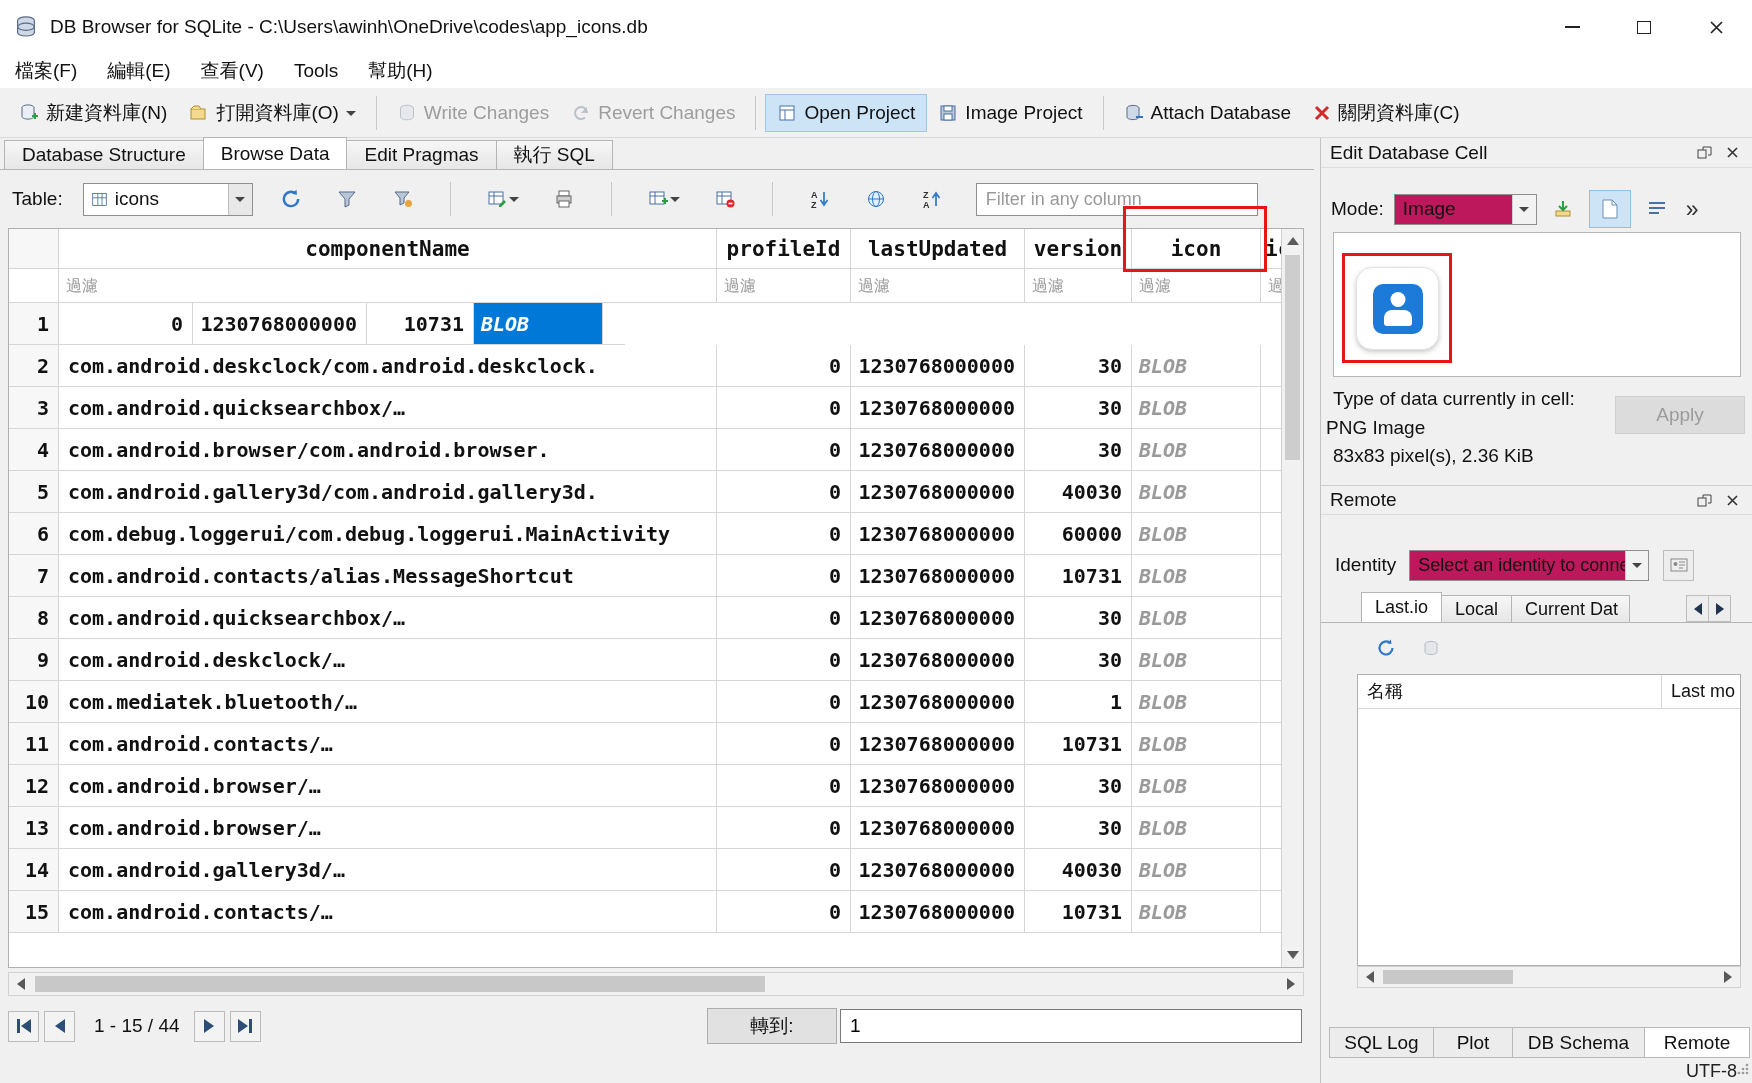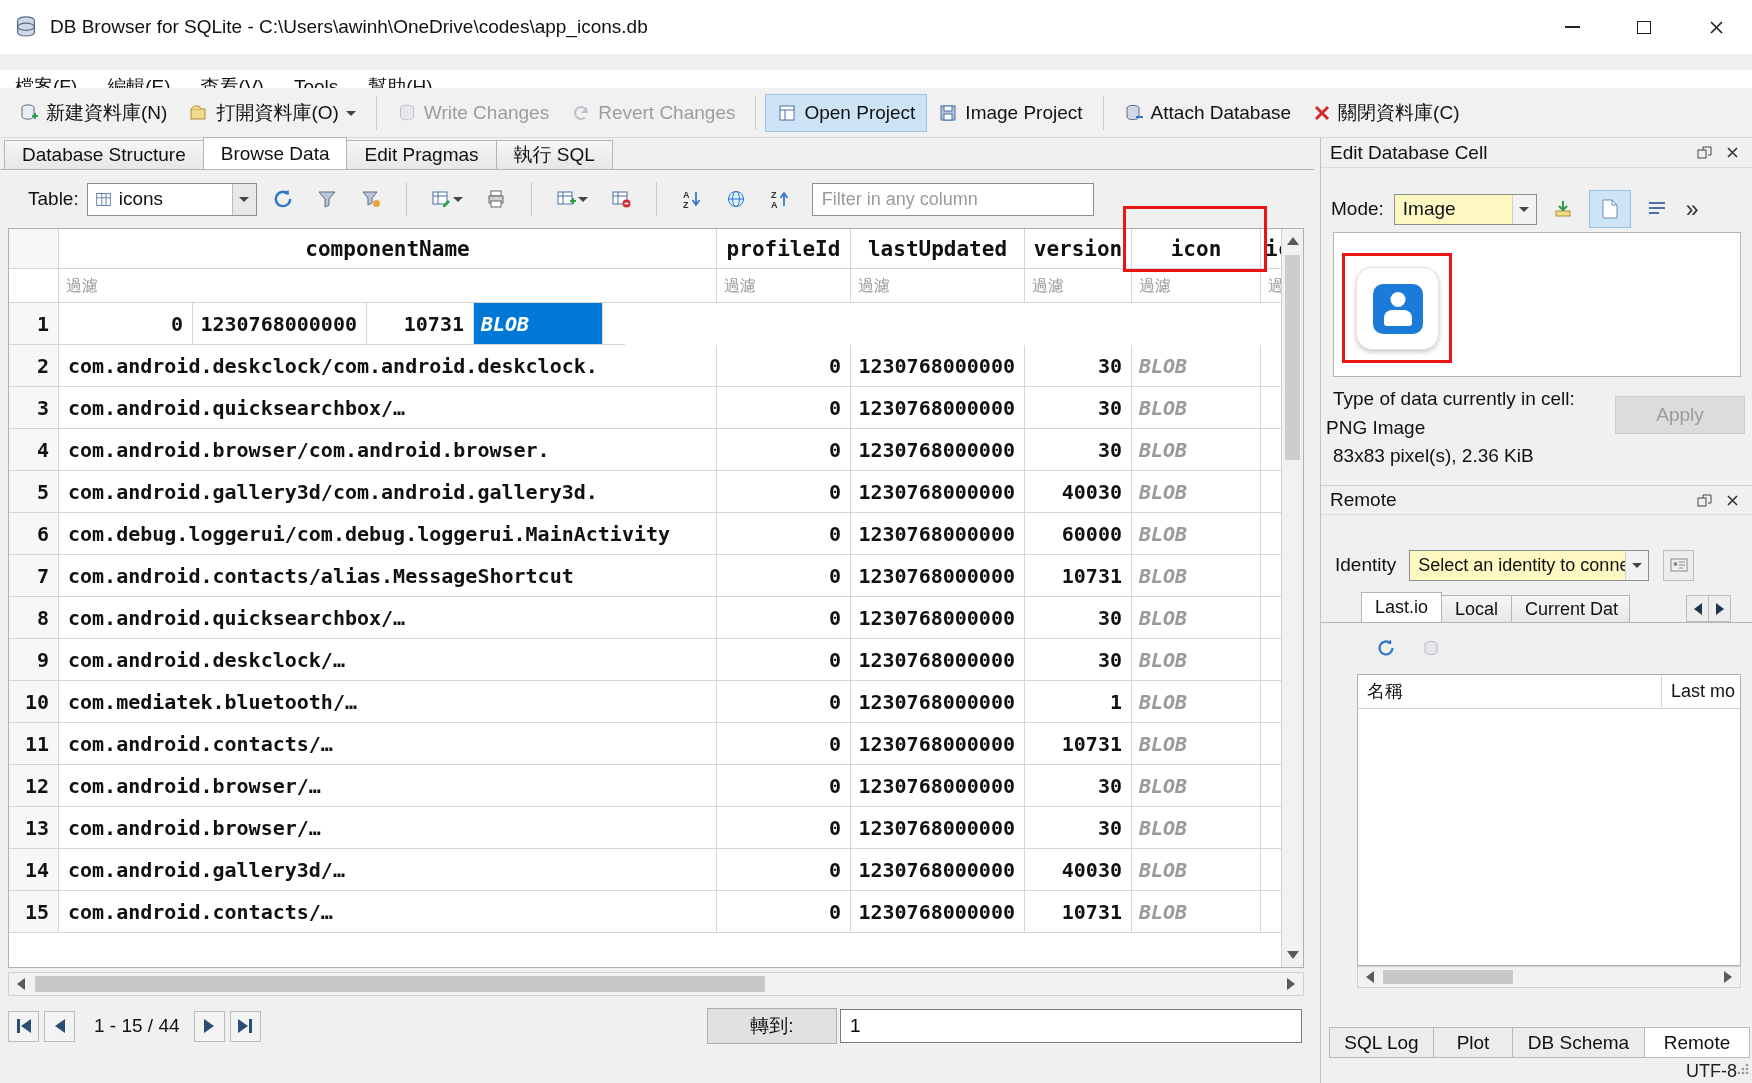--- a/index.html
+++ b/index.html
@@ -13,40 +13,40 @@
   
   .titlebar { position:absolute; left:0; top:0; width:1752px; height:54px; background:#fff; display:flex; align-items:center; }
   .titlebar .title { margin-left:12px; font-size:19px; }
   .app-icon { margin-left:14px; display:flex; }
   .win-controls { position:absolute; right:0; top:0; height:54px; display:flex; }
   .win-btn { width:72px; height:54px; display:flex; align-items:center; justify-content:center; }
   .glyph-min { width:15px; height:2px; background:#222; }
   .glyph-max { width:14px; height:13px; border:1.5px solid #222; }
 
   
-  .menubar { position:absolute; left:0; top:70px; width:1752px; height:34px; background:#fff; display:flex; align-items:center; }
+  .menubar { position:absolute; left:0; top:54px; width:1752px; height:34px; background:#fff; display:flex; align-items:center; }
   .menu-item { padding:0 15px; height:100%; display:flex; align-items:center; }
 
   
   .toolbar { position:absolute; left:0; top:88px; width:1752px; height:50px; background:#f1f1f1; border-bottom:1px solid #dadada; display:flex; align-items:center; padding:0 8px; }
   .tb-btn { display:flex; align-items:center; gap:7px; padding:7px 11px; white-space:nowrap; }
   .tb-btn.disabled { color:#9d9d9d; }
   .tb-btn.disabled svg { opacity:.45; }
   .tb-btn.highlight { background:#cde4f7; border:1px solid #9fc6e8; }
   .tb-sep { width:1px; height:34px; background:#c9c9c9; margin:0 9px; flex:none; }
   .caret-down { width:0; height:0; border:5px solid transparent; border-top-color:#444; margin-top:6px; }
   .svgicon { display:inline-flex; align-items:center; justify-content:center; }
 
   
   .tabrow { position:absolute; left:0; top:138px; width:1314px; height:32px; border-bottom:1px solid #b5b5b5; display:flex; align-items:flex-end; padding-left:4px; }
   .tab { height:29px; padding:0 17px; display:flex; align-items:center; font-size:19px; border:1px solid #b5b5b5; border-bottom:none; background:linear-gradient(#f6f6f6,#e7e7e7); margin-right:-1px; }
   .tab.active { background:#fff; height:32px; position:relative; z-index:2; }
 
   
-  .controls { position:absolute; left:0; top:172px; width:1314px; height:54px; display:flex; align-items:center; padding-left:28px; gap:8px; }
+  .controls { position:absolute; left:0; top:172px; width:1314px; height:54px; display:flex; align-items:center; padding-left:12px; gap:20px; }
   .combo { height:33px; background:#fff; border:1px solid #8f8f8f; display:flex; align-items:center; padding-left:7px; gap:7px; }
   .combo-table { width:170px; }
   .combo .arrow-box { margin-left:auto; width:24px; height:100%; background:#e8e8e8; border-left:1px solid #bdbdbd; display:flex; align-items:center; justify-content:center; }
   .ctrl-btn { width:36px; height:36px; display:flex; align-items:center; justify-content:center; flex:none; }
   .ctrl-btn.withcaret { width:46px; gap:2px; }
   .filter-input { width:282px; height:33px; border:1px solid #8f8f8f; background:#fff; font-size:18px; padding:0 9px; font-family:"Liberation Sans",sans-serif; margin-left:6px; }
   .filter-input::placeholder { color:#9a9a9a; }
 
   
   .grid { position:absolute; left:8px; top:228px; width:1296px; height:740px; background:#fff; border:1px solid #b0b0b0; font-family:"DejaVu Sans Mono", monospace; }
@@ -86,21 +86,21 @@
   .goto-btn { position:absolute; left:699px; top:4px; width:130px; height:36px; background:#e1e1e1; border:1px solid #adadad; font-size:19px; display:flex; align-items:center; justify-content:center; }
   .goto-input { position:absolute; left:832px; top:5px; width:462px; height:34px; border:1px solid #7a7a7a; font-size:19px; padding:0 9px; font-family:"Liberation Sans",sans-serif; }
 
   
   .right-pane { position:absolute; left:1320px; top:138px; width:432px; height:945px; background:#f0f0f0; border-left:1px solid #c3c3c3; }
   .panel-header { position:absolute; left:0; width:432px; height:30px; display:flex; align-items:center; padding:0 9px; font-size:19px; border-bottom:1px solid #dcdcdc; }
   .panel-header .spacer { flex:1; }
   .ph-icon { width:24px; height:22px; display:flex; align-items:center; justify-content:center; margin-left:4px; }
 
   .mode-row { position:absolute; left:0; top:53px; width:432px; height:36px; display:flex; align-items:center; padding-left:10px; }
-  .select { height:31px; background:#fef9c3; border:1px solid #8f8f8f; display:flex; align-items:center; padding-left:8px; }
+  .select { height:31px; background:#be185d; border:1px solid #8f8f8f; display:flex; align-items:center; padding-left:8px; }
   .mode-select { width:143px; margin-left:10px; }
   .select .arrow-box { margin-left:auto; width:24px; height:100%; display:flex; align-items:center; justify-content:center; border-left:1px solid #cfcfcf; background:#f2f2f2; }
   .mini-btn { width:34px; height:34px; display:flex; align-items:center; justify-content:center; margin-left:9px; flex:none; }
   .mini-btn.activeblue { background:#cde4f7; border:1px solid #8fc1ea; width:42px; height:38px; }
   .chev2 { font-size:23px; color:#333; margin-left:12px; }
 
   .preview { position:absolute; left:12px; top:94px; width:408px; height:145px; background:#fff; border:1px solid #b5b5b5; }
   .icon-card { position:absolute; left:22px; top:34px; width:83px; height:83px; background:#fff; border:1px solid #e3e3e3; border-radius:16px; box-shadow:0 2px 5px rgba(0,0,0,.22); display:flex; align-items:center; justify-content:center; }
   .contact-badge { width:50px; height:50px; border-radius:10px; background:#1c7ad9; position:relative; }
   .contact-badge .head { position:absolute; left:50%; top:8px; transform:translateX(-50%); width:15px; height:15px; border-radius:50%; background:#fff; }

